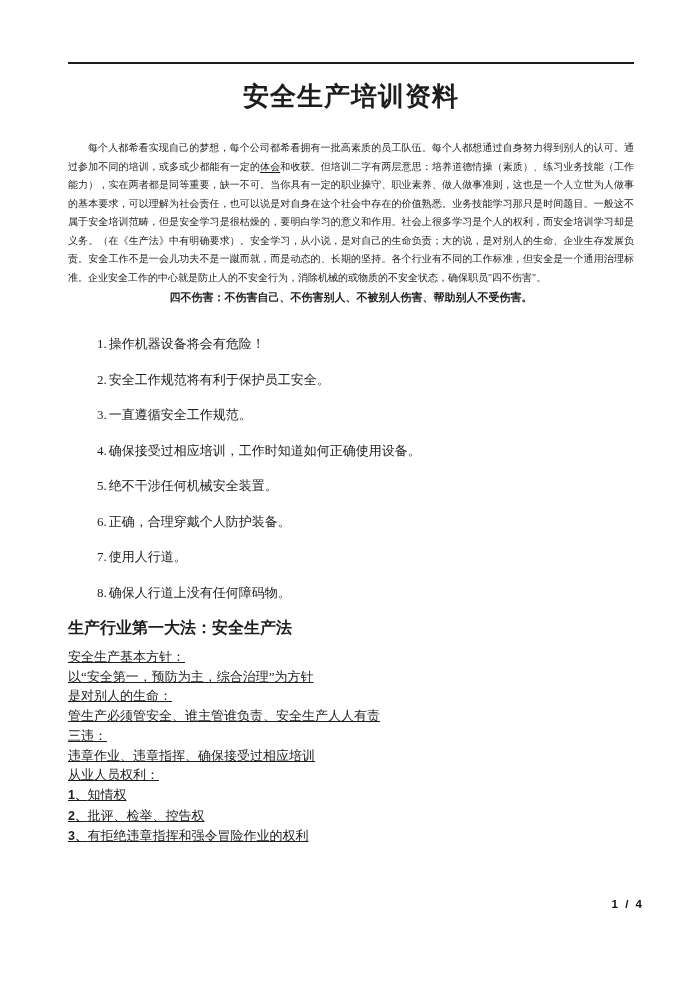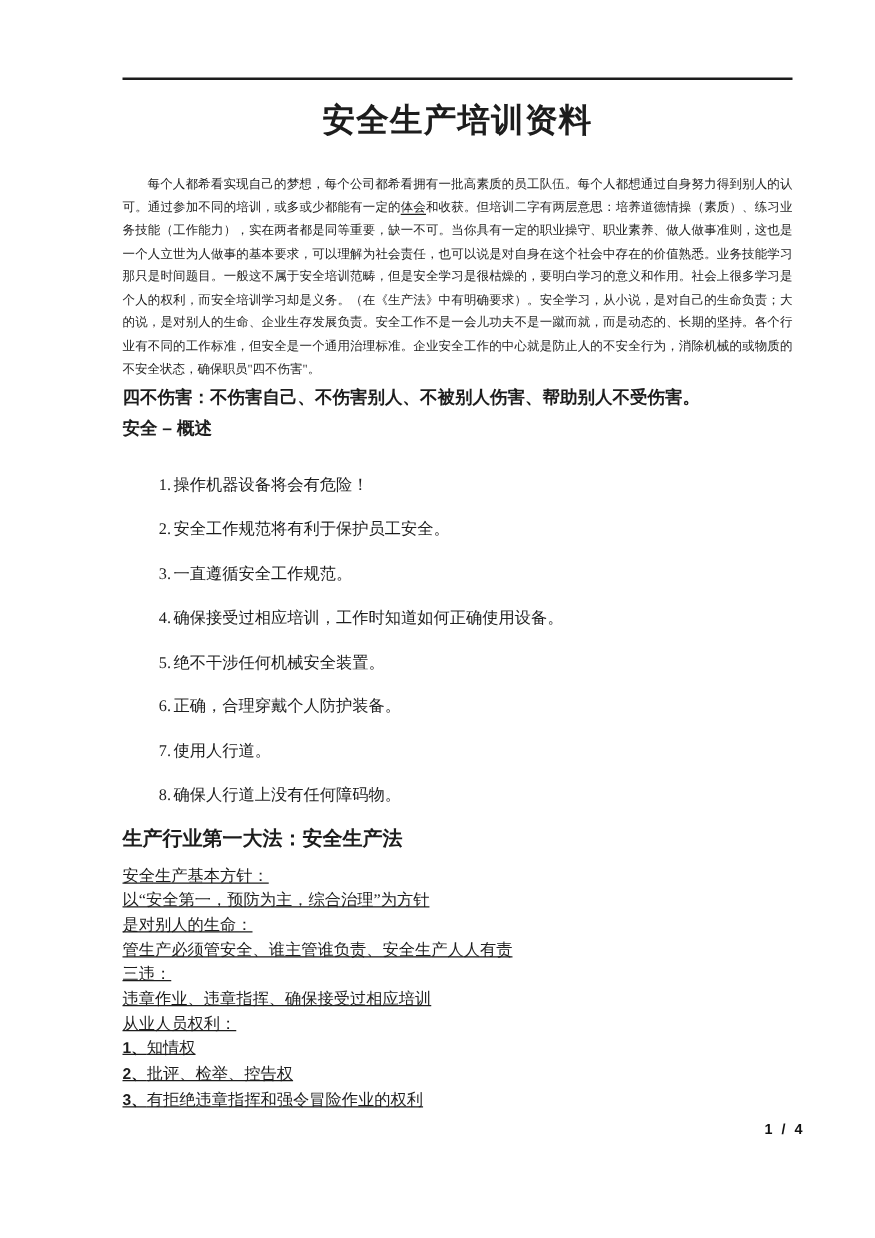--- a/index.html
+++ b/index.html
@@ -4,43 +4,44 @@
 <style>
   * { margin:0; padding:0; box-sizing:border-box; }
   html,body { background:#ffffff; }
   body {
     width:700px; height:990px;
     position:relative;
     font-family:"Liberation Serif","DejaVu Serif",serif;
     color:#1d1d1d;
     overflow:hidden;
   }
-  .content { padding:62px 66px 0 98px; }
+  .content { padding:62px 66px 0 68px; }
   .toprule { border-top:2px solid #1c1c1c; height:0; }
   .doc-title {
     text-align:center;
     font-size:26px;
     font-weight:bold;
     letter-spacing:1px;
     margin:17px 0 0 0;
     line-height:32px;
   }
   .intro {
     margin-top:26px;
     font-size:10px;
     line-height:18.5px;
     text-align:justify;
     text-indent:2em;
   }
   .u { text-decoration:underline; text-underline-offset:2px; }
   .bold-line {
-    font-family:Liberation Sans, sans-serif;
+    font-family:Liberation Mono, monospace;
     font-weight:bold;
-    font-size:14px;
+    font-size:11px;
     line-height:23px;
+    text-align:center;
   }
   .mt2 { margin-top:2px; }
   .safety-list { margin-top:25px; list-style:none; }
   .safety-list .item {
     font-size:13px;
     line-height:18.5px;
     padding-left:29px;
     margin-bottom:17px;
   }
   .safety-list .num { margin-right:2px; }
@@ -79,21 +80,20 @@
 
 <div class="content">
 
   <div class="toprule"></div>
 
   <h1 class="doc-title">安全生产培训资料</h1>
 
   <p class="intro"><span>每个人都希看实现自己的梦想，每个公司都希看拥有一批高素质的员工队伍。每个人都想通过自身努力得到别人的认可。通过参加不同的培训，或多或少都能有一定的</span><span class="u">体会</span><span>和收获。但培训二字有两层意思：培养道德情操（素质）、练习业务技能（工作能力），实在两者都是同等重要，缺一不可。当你具有一定的职业操守、职业素养、做人做事准则，这也是一个人立世为人做事的基本要求，可以理解为社会责任，也可以说是对自身在这个社会中存在的价值熟悉。业务技能学习那只是时间题目。一般这不属于安全培训范畴，但是安全学习是很枯燥的，要明白学习的意义和作用。社会上很多学习是个人的权利，而安全培训学习却是义务。（在《生产法》中有明确要求）。安全学习，从小说，是对自己的生命负责；大的说，是对别人的生命、企业生存发展负责。安全工作不是一会儿功夫不是一蹴而就，而是动态的、长期的坚持。各个行业有不同的工作标准，但安全是一个通用治理标准。企业安全工作的中心就是防止人的不安全行为，消除机械的或物质的不安全状态，确保职员"四不伤害"。</span></p>
 
   <div class="bold-line">四不伤害：不伤害自己、不伤害别人、不被别人伤害、帮助别人不受伤害。</div>
-  <div class="bold-line mt2">安全 – 概述</div>
 
   <ul class="safety-list">
     <li class="item"><span class="num">1.</span><span>操作机器设备将会有危险！</span></li>
     <li class="item"><span class="num">2.</span><span>安全工作规范将有利于保护员工安全。</span></li>
     <li class="item"><span class="num">3.</span><span>一直遵循安全工作规范。</span></li>
     <li class="item"><span class="num">4.</span><span>确保接受过相应培训，工作时知道如何正确使用设备。</span></li>
     <li class="item"><span class="num">5.</span><span>绝不干涉任何机械安全装置。</span></li>
     <li class="item"><span class="num">6.</span><span>正确，合理穿戴个人防护装备。</span></li>
     <li class="item"><span class="num">7.</span><span>使用人行道。</span></li>
     <li class="item"><span class="num">8.</span><span>确保人行道上没有任何障码物。</span></li>

